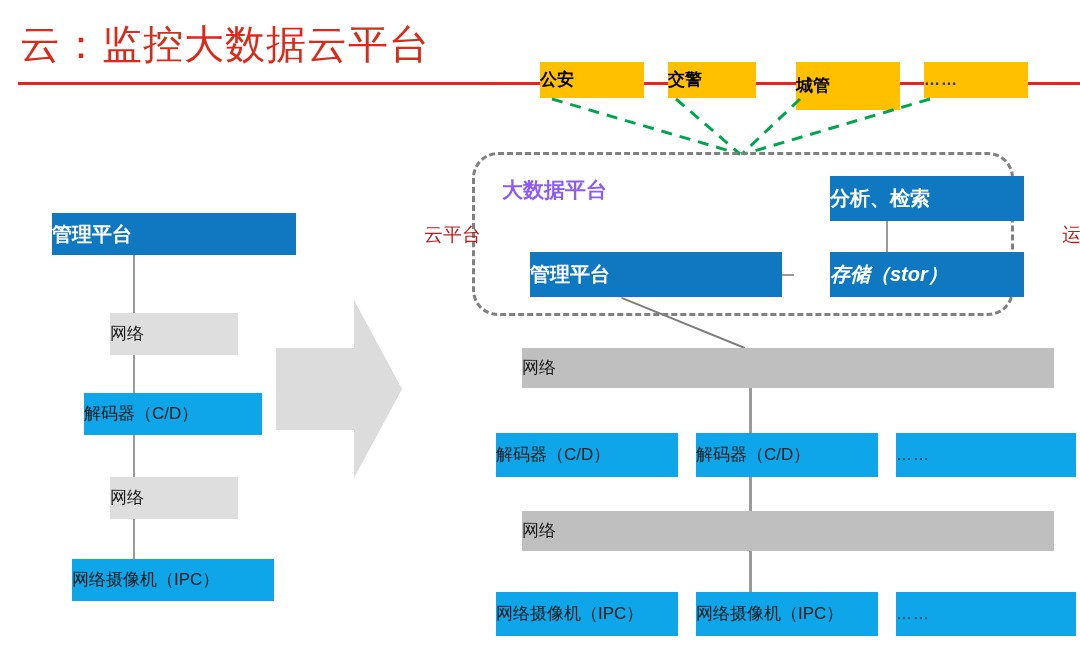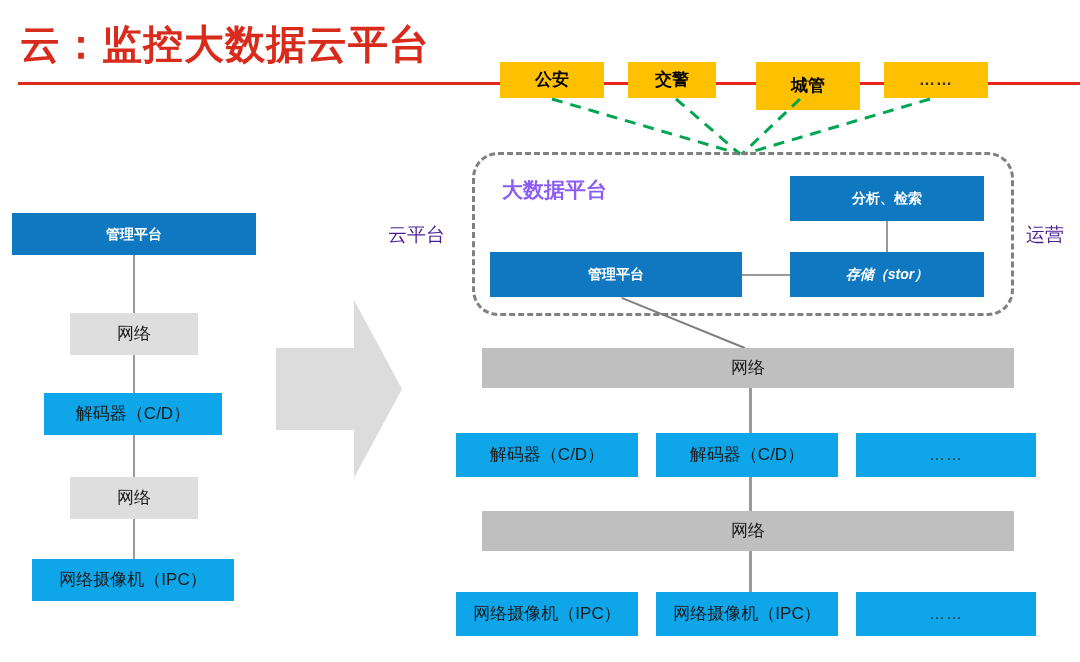--- a/index.html
+++ b/index.html
@@ -17,50 +17,50 @@
     background: #ffffff;
     overflow: hidden;
   }
 
   
   .title {
     position: absolute;
     left: 20px;
     top: 22px;
     font-size: 40px;
-    font-weight: bold;
+    font-weight: normal;
     color: #d92b1c;
     letter-spacing: 1px;
     white-space: nowrap;
     line-height: 1.1;
   }
   .title-rule {
     position: absolute;
     left: 18px;
     top: 82px;
     width: 1062px;
     height: 3px;
     background: #d92b1c;
   }
 
   
   .box {
     position: absolute;
     box-sizing: border-box;
     display: flex;
     align-items: center;
-    justify-content: center;
     text-align: center;
     line-height: 1.15;
+    margin-left: 40px;
   }
   .box-blue {
     background: #0f78c1;
     color: #ffffff;
     font-weight: bold;
-    font-size: 14px;
+    font-size: 20px;
   }
   .box-green {
     background: #0ea5e9;
     color: #1a1a1a;
     font-size: 17px;
   }
   .box-gray {
     background: #bfbfbf;
     color: #1a1a1a;
     font-size: 17px;
@@ -124,22 +124,23 @@
     font-size: 21px;
     font-weight: bold;
     color: #8b5cf6;
     white-space: nowrap;
   }
 
   
   .side-label {
     position: absolute;
     font-size: 19px;
-    color: #4c1d95;
+    color: #b91c1c;
     white-space: nowrap;
+    margin-left: 36px;
   }
 
   
   .big-arrow {
     position: absolute;
     left: 276px;
     top: 300px;
     width: 126px;
     height: 178px;
   }

